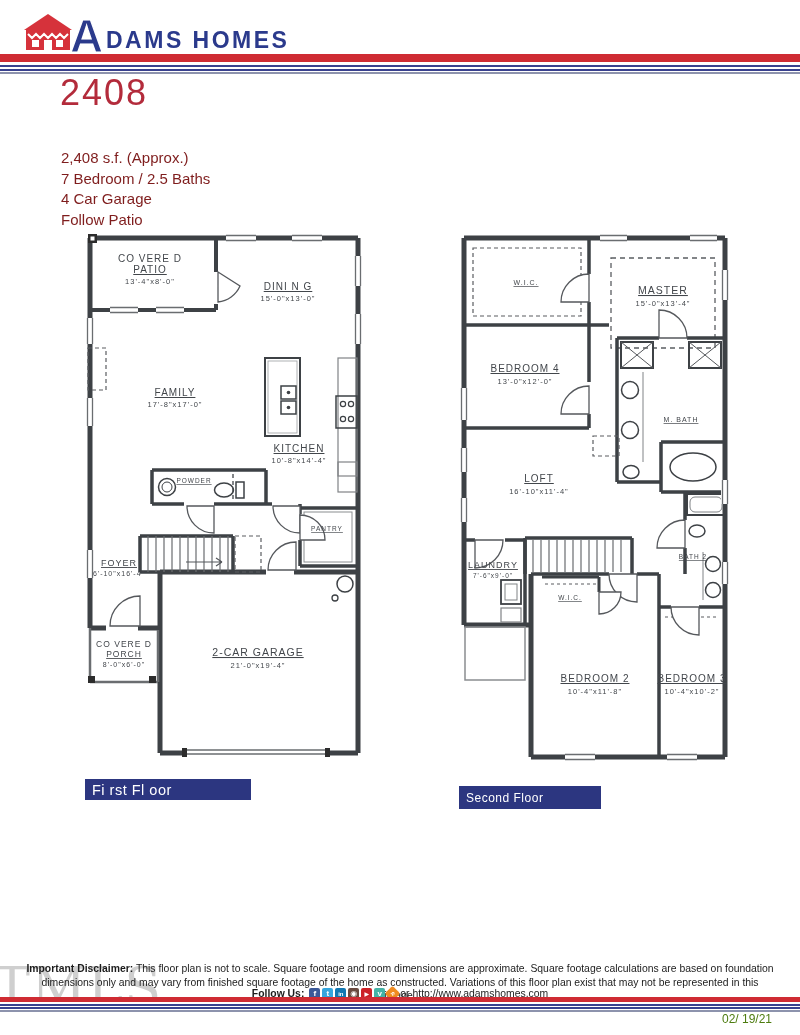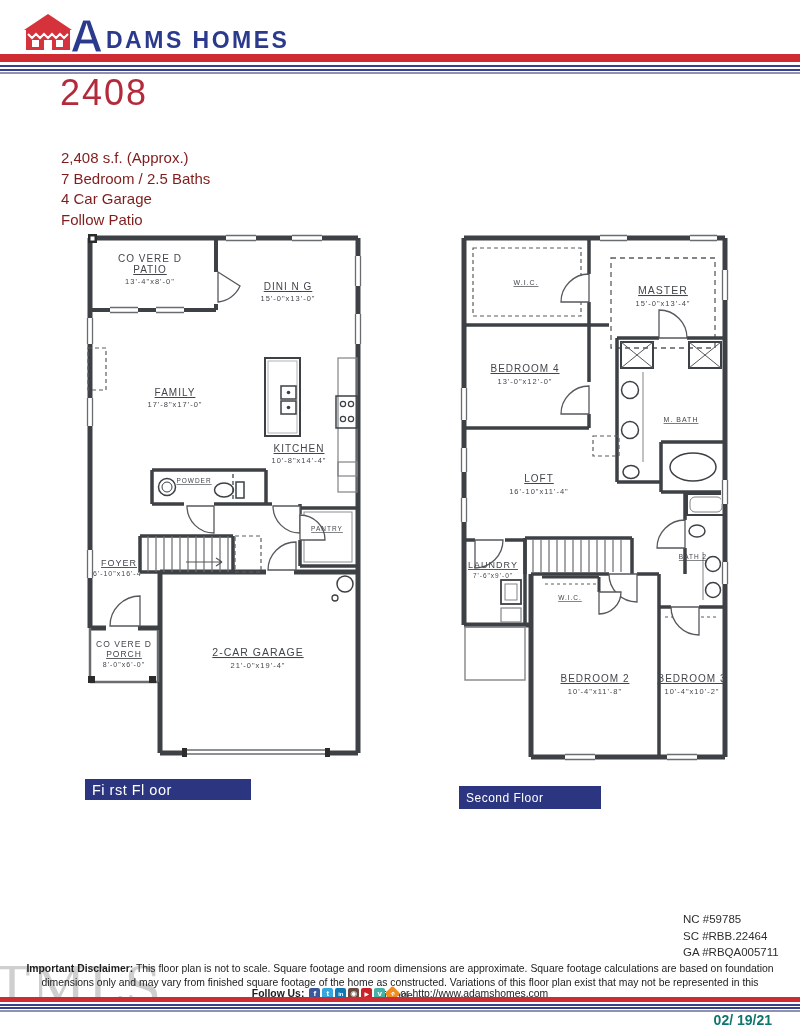--- a/index.html
+++ b/index.html
@@ -23,21 +23,21 @@
   #licenses{position:absolute;left:683px;top:911px;font-size:11.5px;color:#2e2e2e;line-height:1.45;}
   #disclaimer{position:absolute;left:0;top:962px;width:800px;padding:0 26px;text-align:center;
               font-size:10.4px;line-height:1.3;color:#1c1c1c;}
   #follow-row{position:absolute;left:0;top:988px;width:800px;display:flex;justify-content:center;
               align-items:center;gap:2px;font-size:10.4px;color:#1c1c1c;font-weight:bold;}
   .sicon{width:11px;height:11px;color:#fff;font-size:8px;font-weight:bold;display:inline-flex;
          align-items:center;justify-content:center;border-radius:2px;line-height:1;}
   [data-name="rss-icon"]{transform:rotate(-45deg);}
   #ftr-stripes{position:absolute;left:0;top:997px;width:800px;height:15px;
     background:linear-gradient(to bottom,#cf2b33 0 5px,#fff 5px 7px,#39418f 7px 9px,#fff 9px 10px,#39418f 10px 12px,#fff 12px 13px,#8d93ad 13px 15px);}
-  #date{position:absolute;right:28px;top:1012px;font-size:14px;color:#0f766e;font-weight:bold;}
+  #date{position:absolute;right:28px;top:1012px;font-size:12px;color:#4d7c0f;}
   #watermark{position:absolute;left:-6px;top:956px;font-family:"DejaVu Serif","Liberation Serif",serif;
              font-size:54px;color:rgba(110,110,110,0.33);letter-spacing:1px;}
   
   text.rm{fill:#42464b;letter-spacing:1px;}
   .wall{stroke:#3d4145;fill:none;}
   .thin{stroke:#6a6d70;fill:none;}
 </style>
 </head>
 <body>
 
@@ -328,25 +328,20 @@
     </g>
   </svg>
 
   <div id="bar-first" class="floor-bar" data-name="first-floor-label-bar">
     <span data-name="first-floor-label">Fi rst Fl oor</span>
   </div>
   <div id="bar-second" class="floor-bar" data-name="second-floor-label-bar">
     <span data-name="second-floor-label">Second Floor</span>
   </div>
 
-  <div id="licenses" data-name="license-numbers">
-    <div data-name="license-nc">NC #59785</div>
-    <div data-name="license-sc">SC #RBB.22464</div>
-    <div data-name="license-ga">GA #RBQA005711</div>
-  </div>
 
   <div id="watermark" data-name="tmls-watermark">TMLS</div>
 
   <div id="disclaimer" data-name="disclaimer">
     <b data-name="disclaimer-bold">Important Disclaimer:</b>
     <span data-name="disclaimer-text">This floor plan is not to scale. Square footage and room dimensions are approximate. Square footage calculations are based on foundation dimensions only and may vary from finished square footage of the home as constructed. Variations of this floor plan exist that may not be represented in this image.</span>
   </div>
 
   <div id="follow-row" data-name="follow-us-row">
     <span data-name="follow-us-label" style="margin-right:3px;">Follow Us:</span>

